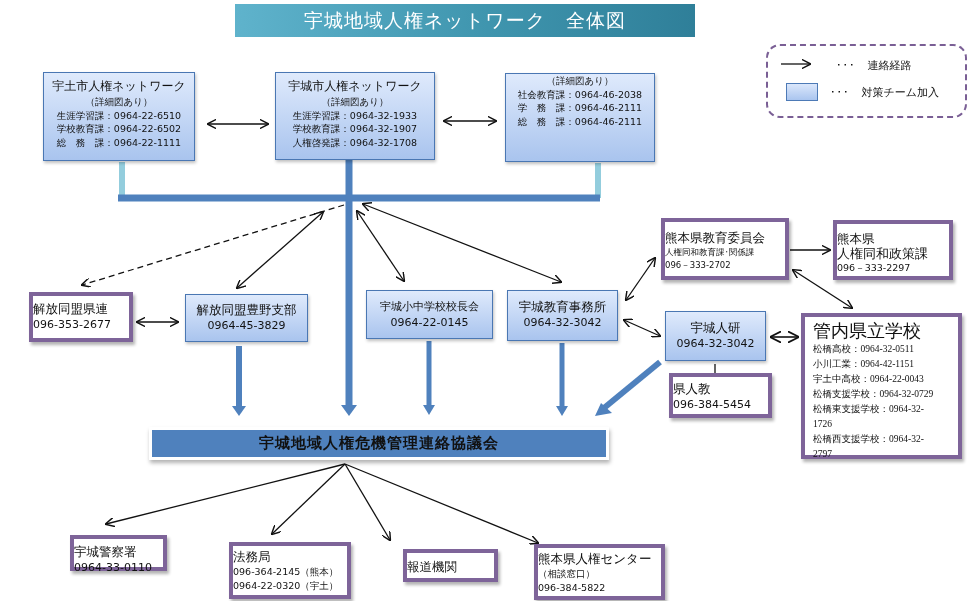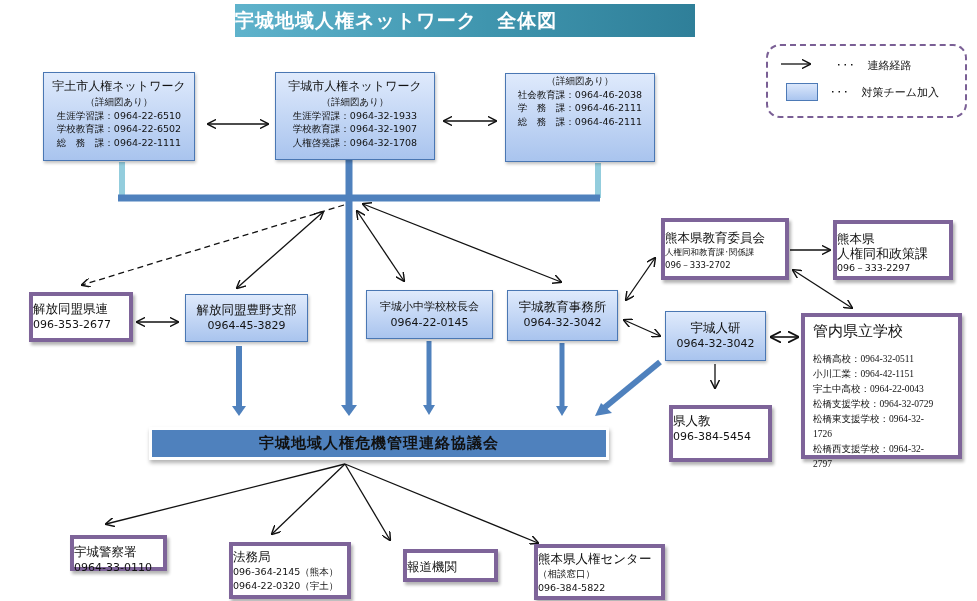--- a/index.html
+++ b/index.html
@@ -1,21 +1,21 @@
 <!DOCTYPE html>
 <html><head>
 <meta charset="utf-8">
 <style>
   html, body { margin:0; padding:0; background:#ffffff; }
   body { width:977px; height:601px; position:relative; overflow:hidden;
          font-family:"DejaVu Sans", "Liberation Sans", sans-serif; color:#111; }
   .abs { position:absolute; box-sizing:border-box; }
   .title-bar { left:235px; top:4px; width:460px; height:33px;
     background:linear-gradient(90deg,#5fb3cc 0%,#3f95ae 55%,#2f7f99 100%);
-    color:#fff; font-size:19px; font-weight:bold; text-align:left; line-height:33px; letter-spacing:1px; }
+    color:#fff; font-size:19px; font-weight:normal; text-align:center; line-height:33px; letter-spacing:1px; }
   .legend { left:766px; top:44px; width:201px; height:74px; border:2px dashed #7a5f95; border-radius:14px; }
   .legend-row { position:absolute; left:18px; font-size:11px; display:flex; align-items:center; }
   .legend-swatch { width:30px; height:16px; border:1px solid #4d7ab6;
     background:linear-gradient(#dbe7fb,#aac5ef); }
   .legend-dots { margin:0 12px 0 12px; letter-spacing:1px; }
   
   .bbox { border:1px solid #4a77b3; background:linear-gradient(#dfeafc,#a9c4ee);
     box-shadow:1px 2px 3px rgba(0,0,0,0.25); text-align:center; }
   
   .pbox { border:4px solid #7e6499; background:#fff; text-align:left;
@@ -23,21 +23,21 @@
   .t1 { font-size:12.5px; line-height:17px; }
   .t2 { font-size:9.5px; line-height:14px; }
   .t3 { font-size:11px; line-height:16px; }
   .net .t1 { font-size:12px; margin-top:5px; }
   .net .t2 { font-size:9.5px; line-height:13.5px; }
   .council { left:149px; top:427px; width:460px; height:33px; background:#4f81bd;
     box-shadow:1px 3px 4px rgba(0,0,0,0.3); border:3px solid #fff; outline:0;
     color:#111; font-size:15px; font-weight:bold; text-align:center; line-height:27px; letter-spacing:1px; }
   svg.lines { position:absolute; left:0; top:0; }
   .school-list { text-align:left; padding:5px 0 0 8px; }
-  .school-list .hd { font-size:15px; line-height:18px; margin-bottom:12px; }
+  .school-list .hd { font-size:18px; line-height:18px; margin-bottom:2px; }
   .school-list .ln { font-size:9.5px; line-height:15px;font-family:Liberation Serif, serif; }
 </style>
 </head>
 <body>
 
 <svg class="lines" width="977" height="601">
   <defs>
     <marker id="ah" viewBox="0 0 10 10" refX="9" refY="5" markerWidth="7" markerHeight="7" orient="auto-start-reverse">
       <path d="M0,0 L10,5 L0,10" fill="none" stroke="#111" stroke-width="1.6"></path>
     </marker>
@@ -147,21 +147,21 @@
 </div>
 <div class="abs pbox" style="left:833px; top:220px; width:120px; height:60px; padding-top:6px;">
   <div class="t1">熊本県</div>
   <div style="font-size:13px; line-height:14px;">人権同和政策課</div>
   <div style="font-size:9.5px; line-height:14px;">096－333-2297</div>
 </div>
 <div class="abs bbox" style="left:665px; top:311px; width:101px; height:50px; padding-top:7px;">
   <div class="t1">宇城人研</div>
   <div class="t3">0964-32-3042</div>
 </div>
-<div class="abs pbox" style="left:669px; top:405px; width:103px; height:57px; padding-top:3px;">
+<div class="abs pbox" style="left:669px; top:373px; width:103px; height:45px; padding-top:3px;">
   <div class="t1">県人教</div>
   <div class="t3">096-384-5454</div>
 </div>
 <div class="abs pbox school-list" style="left:801px; top:313px; width:161px; height:146px;">
   <div class="hd">管内県立学校</div>
   <div class="ln">松橋高校：0964-32-0511</div>
   <div class="ln">小川工業：0964-42-1151</div>
   <div class="ln">宇土中高校：0964-22-0043</div>
   <div class="ln">松橋支援学校：0964-32-0729</div>
   <div class="ln">松橋東支援学校：0964-32-</div>

